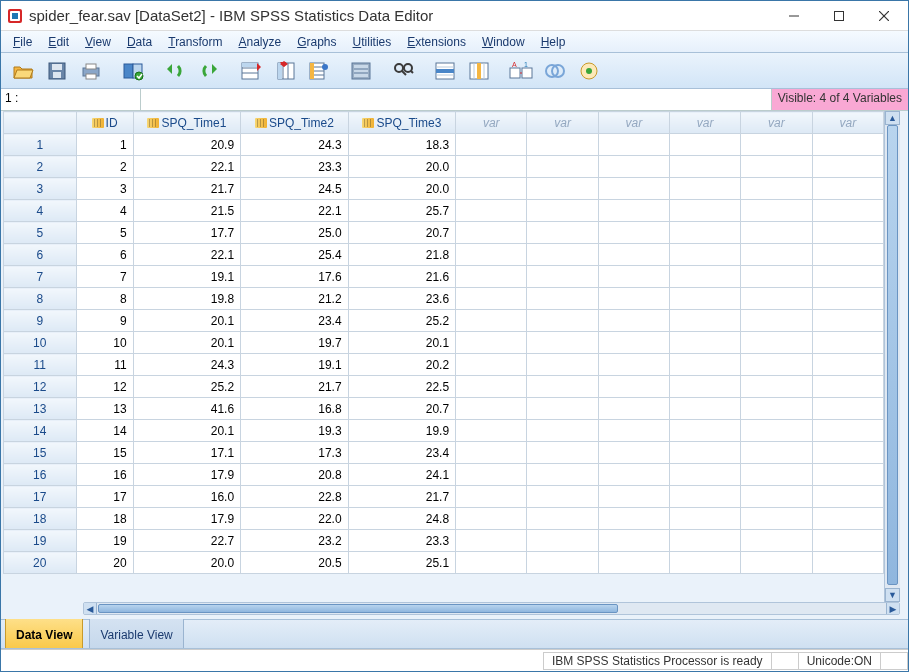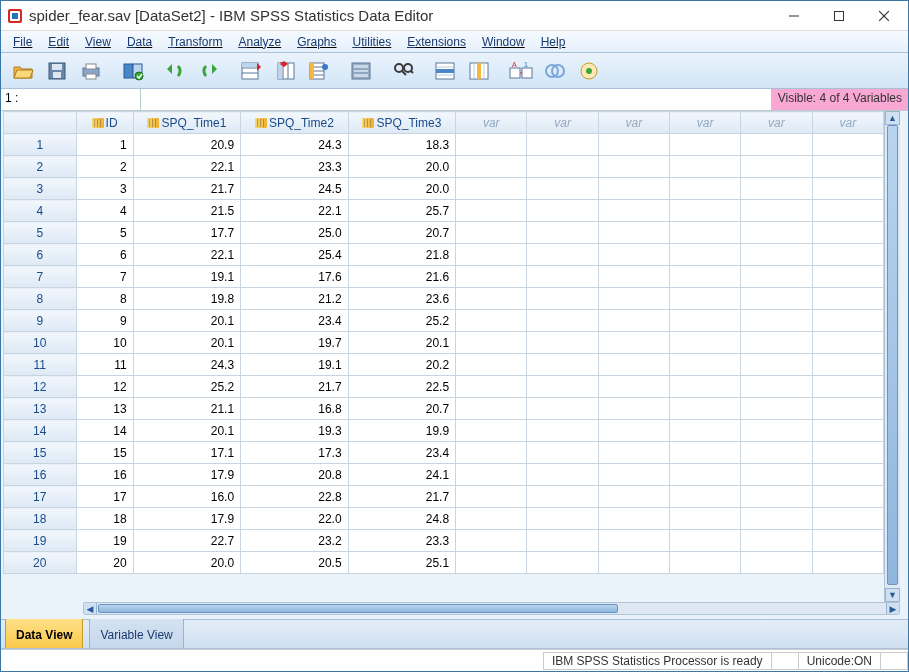--- a/index.html
+++ b/index.html
@@ -6,21 +6,21 @@
 body { background: #fff; width: 909px; height: 672px; overflow: hidden; border: 1px solid #3a76a8; display: flex; flex-direction: column; }
 
 
 .titlebar { height: 30px; background: #fff; display: flex; align-items: center; padding: 0 2px 0 6px; border-bottom: 1px solid #ddd; }
 .titlebar .app-icon { width: 16px; height: 16px; margin-right: 6px; }
 .titlebar .title { font-size: 15px; color: #333; flex: 1; }
 .titlebar .win-btns { display: flex; }
 .titlebar .win-btn { width: 45px; height: 28px; display: flex; align-items: center; justify-content: center; font-size: 14px; cursor: default; }
 
 
-.menubar { height: 22px; background: linear-gradient(#f5faff, #e6f0fb); border-bottom: 1px solid #a8c0d8; display: flex; align-items: center; padding: 0 4px; font-size: 12px; text-decoration: underline; }
+.menubar { height: 22px; background: linear-gradient(#f5faff, #e6f0fb); border-bottom: 1px solid #a8c0d8; display: flex; align-items: center; padding: 0 4px; font-size: 12px; }
 .menubar .menu-item { padding: 2px 8px; color: #1a3a6e; cursor: default; }
 .menubar .menu-item .ul { text-decoration: underline; }
 
 
 .toolbar { height: 36px; background: linear-gradient(#eaf3fc, #d2e5f7); border-bottom: 1px solid #a8c0d8; display: flex; align-items: center; padding: 0 6px; gap: 2px; }
 .tool-btn { width: 32px; height: 30px; display: flex; align-items: center; justify-content: center; border: 1px solid transparent; border-radius: 3px; cursor: default; }
 .tool-sep { width: 6px; }
 
 
 .refbar { height: 22px; background: #fff; border-bottom: 1px solid #bcc; display: flex; align-items: stretch; font-size: 12px; }
@@ -429,21 +429,21 @@
               <td class="empty"></td>
               <td class="empty"></td>
               <td class="empty"></td>
               <td class="empty"></td>
               <td class="empty"></td>
               <td class="empty"></td>
             </tr>
             <tr>
               <th>13</th>
               <td>13</td>
-              <td>21.1</td>
+              <td>41.6</td>
               <td>16.8</td>
               <td>20.7</td>
               <td class="empty"></td>
               <td class="empty"></td>
               <td class="empty"></td>
               <td class="empty"></td>
               <td class="empty"></td>
               <td class="empty"></td>
             </tr>
             <tr>

